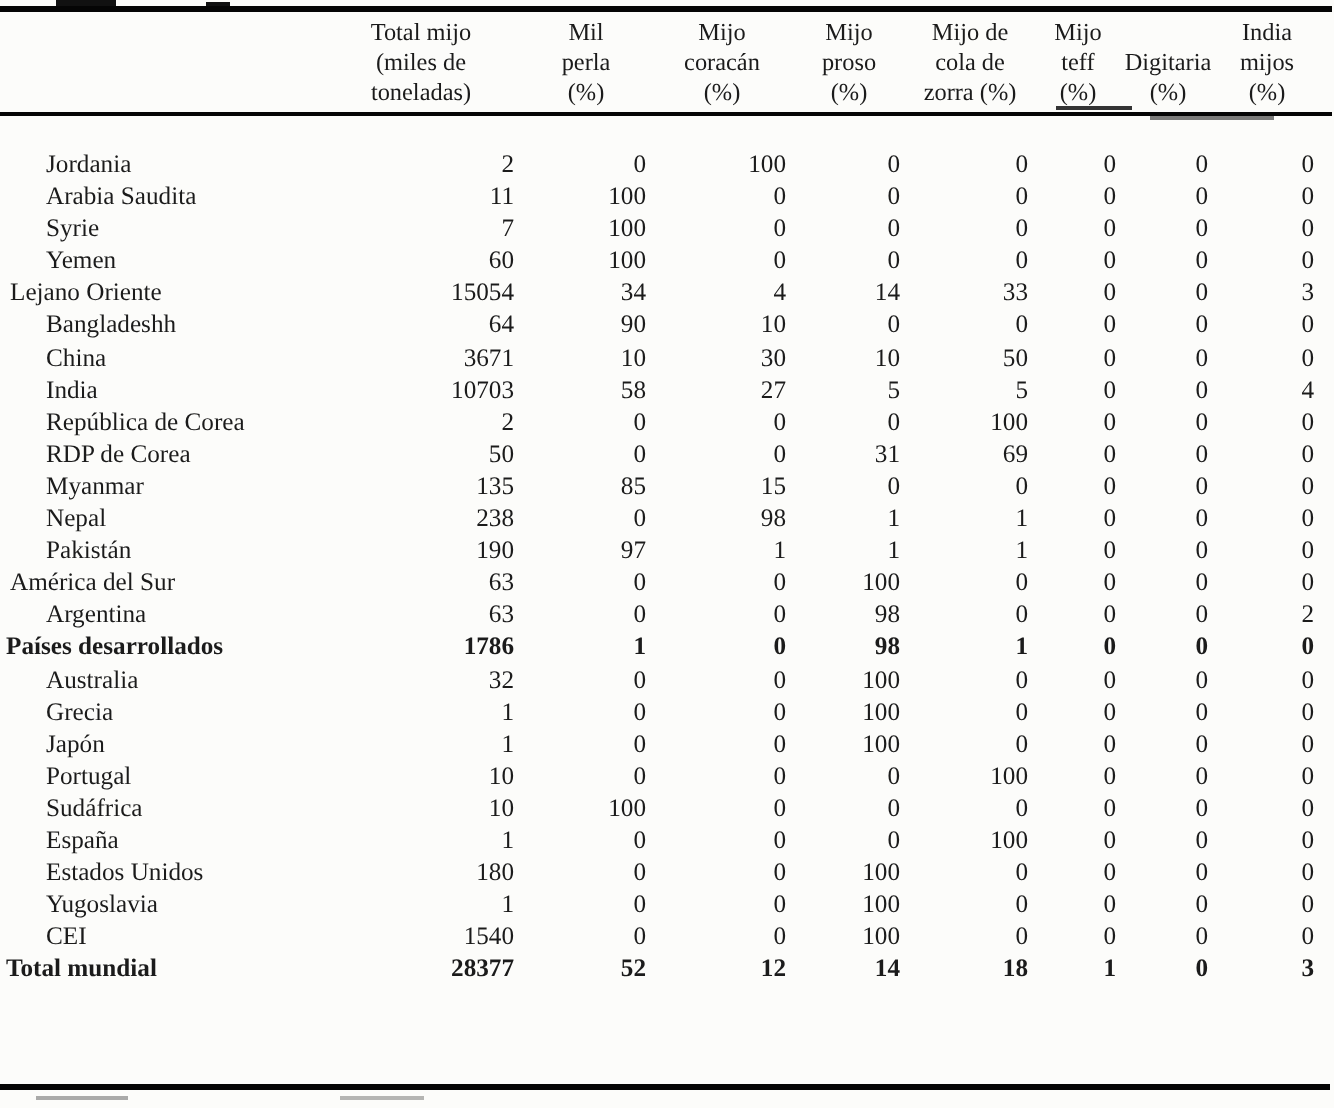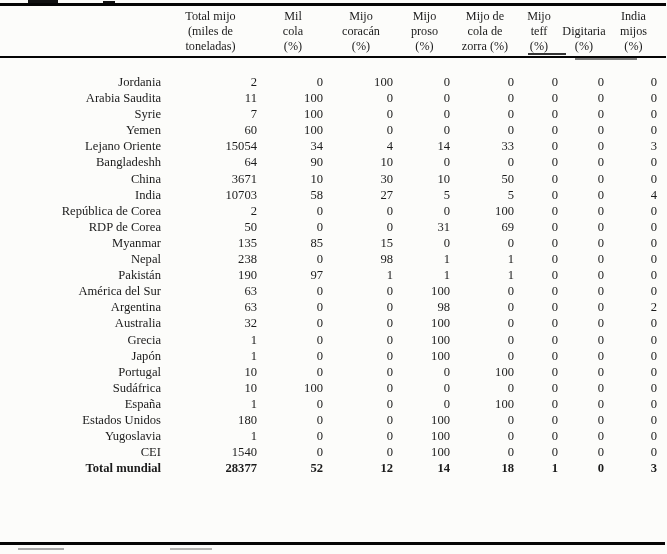--- a/index.html
+++ b/index.html
@@ -56,21 +56,21 @@
   tbody tr.spacer td { height:17px; padding:0; }
   tbody td {
     height:16.1px;
     font-size:12.6px;
     line-height:16.1px;
     padding:0;
     white-space:nowrap;
     overflow:hidden;
   }
   td.num { text-align:right; padding-right:3px; font-variant-numeric:tabular-nums; }
-  td.label { text-align:right; }
+  td.label { text-align:left; }
   td.indent-0 { padding-left:2px; }
   td.indent-1 { padding-left:4px; }
   td.indent-2 { padding-left:22px; }
   tr.bold td { font-weight:bold; }
 </style>
 </head>
 <body>
 
 <div class="sheet">
   <div class="rule rule-top"></div>
@@ -92,21 +92,21 @@
     <thead>
       <tr>
           <th></th>
           <th>
             <div>Total mijo</div>
             <div>(miles de</div>
             <div>toneladas)</div>
           </th>
           <th>
             <div>Mil</div>
-            <div>cola</div>
+            <div>perla</div>
             <div>(%)</div>
           </th>
           <th>
             <div>Mijo</div>
             <div>coracán</div>
             <div>(%)</div>
           </th>
           <th>
             <div>Mijo</div>
             <div>proso</div>
@@ -294,20 +294,31 @@
         <tr>
           <td class="label indent-2">Argentina</td>
           <td class="num">63</td>
           <td class="num">0</td>
           <td class="num">0</td>
           <td class="num">98</td>
           <td class="num">0</td>
           <td class="num">0</td>
           <td class="num">0</td>
           <td class="num">2</td>
+        </tr>
+        <tr class="bold">
+          <td class="label indent-0">Países desarrollados</td>
+          <td class="num">1786</td>
+          <td class="num">1</td>
+          <td class="num">0</td>
+          <td class="num">98</td>
+          <td class="num">1</td>
+          <td class="num">0</td>
+          <td class="num">0</td>
+          <td class="num">0</td>
         </tr>
         <tr>
           <td class="label indent-2">Australia</td>
           <td class="num">32</td>
           <td class="num">0</td>
           <td class="num">0</td>
           <td class="num">100</td>
           <td class="num">0</td>
           <td class="num">0</td>
           <td class="num">0</td>

